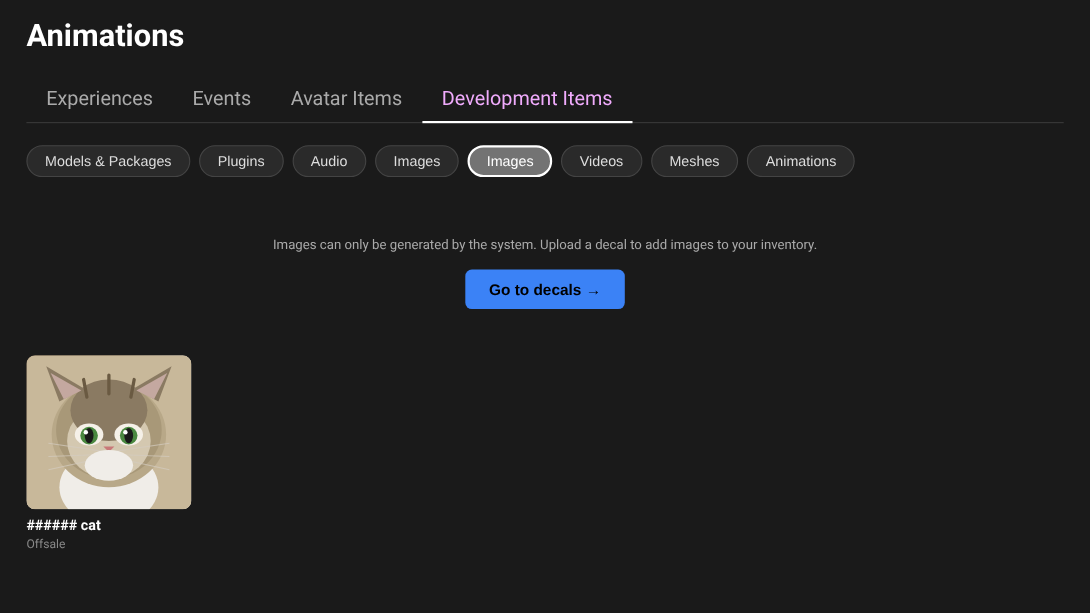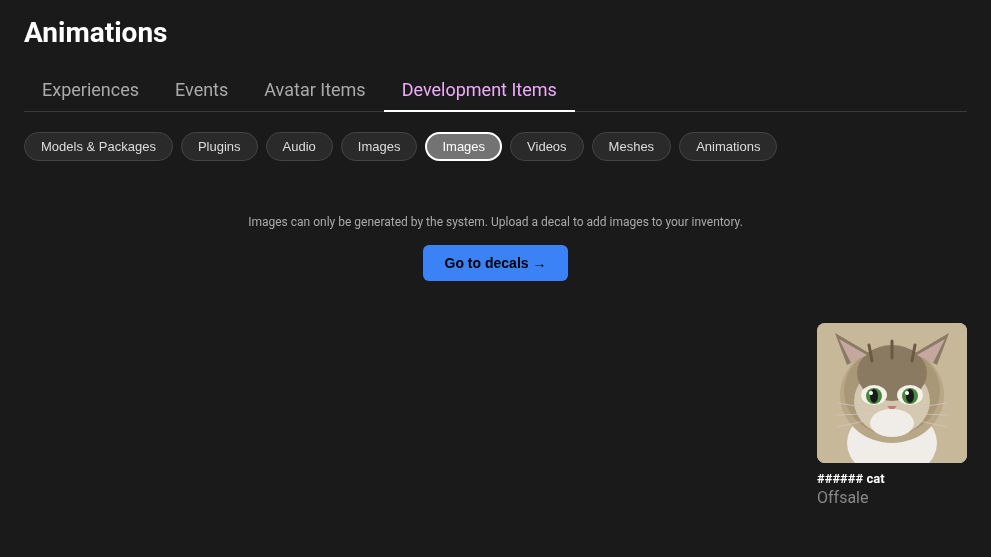--- a/index.html
+++ b/index.html
@@ -100,21 +100,20 @@
       font-size: 14px;
       font-weight: 600;
       cursor: pointer;
     }
 
     .items-grid {
       display: flex;
       flex-wrap: wrap;
       gap: 16px;
       padding-top: 8px;
-      justify-content: flex-end;
     }
 
     .item-card {
       width: 150px;
       cursor: pointer;
     }
 
     .item-thumbnail {
       width: 150px;
       height: 140px;
@@ -140,21 +139,21 @@
     }
 
     .item-name {
       font-size: 13px;
       font-weight: 700;
       color: #ffffff;
       margin-bottom: 2px;
     }
 
     .item-status {
-      font-size: 16px;
+      font-size: 11px;
       color: #888888;
     }
   </style>
 </head>
 <body>
 
 <div class="page-container">
 
   <h1 class="page-title">Animations</h1>
 

